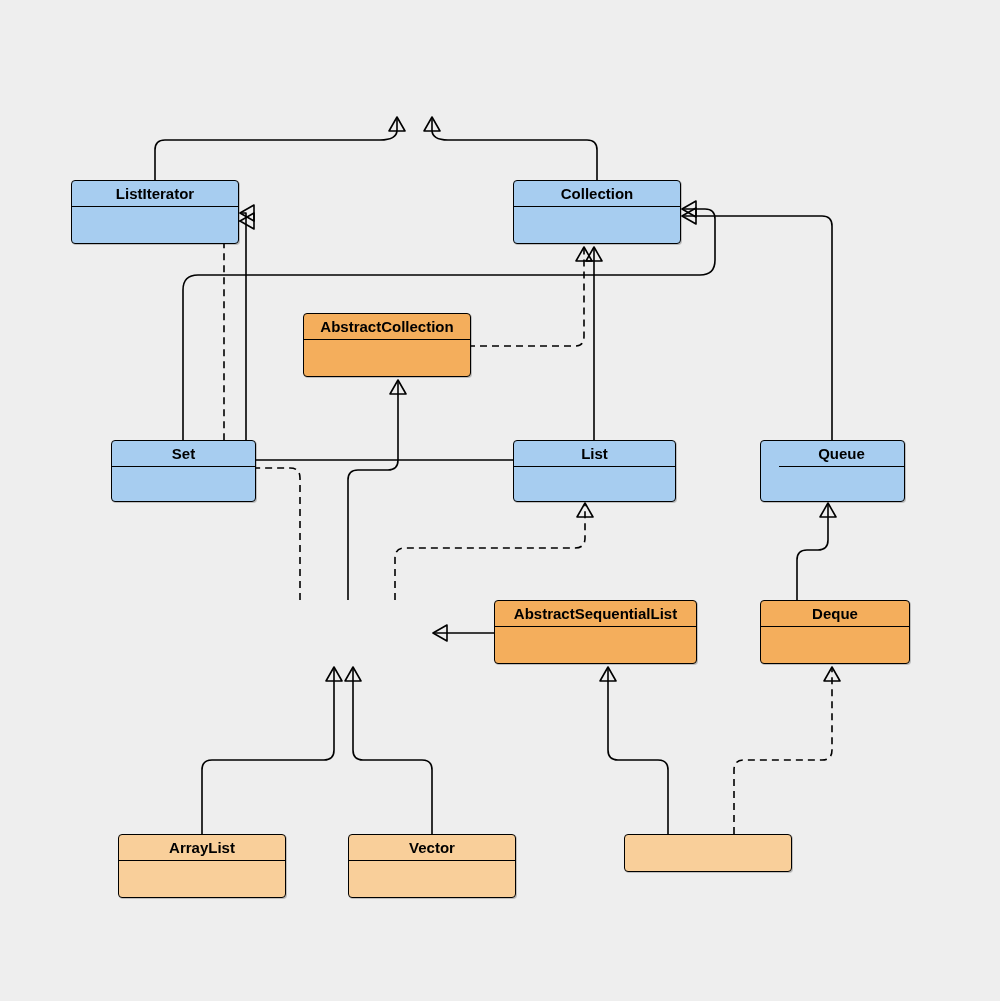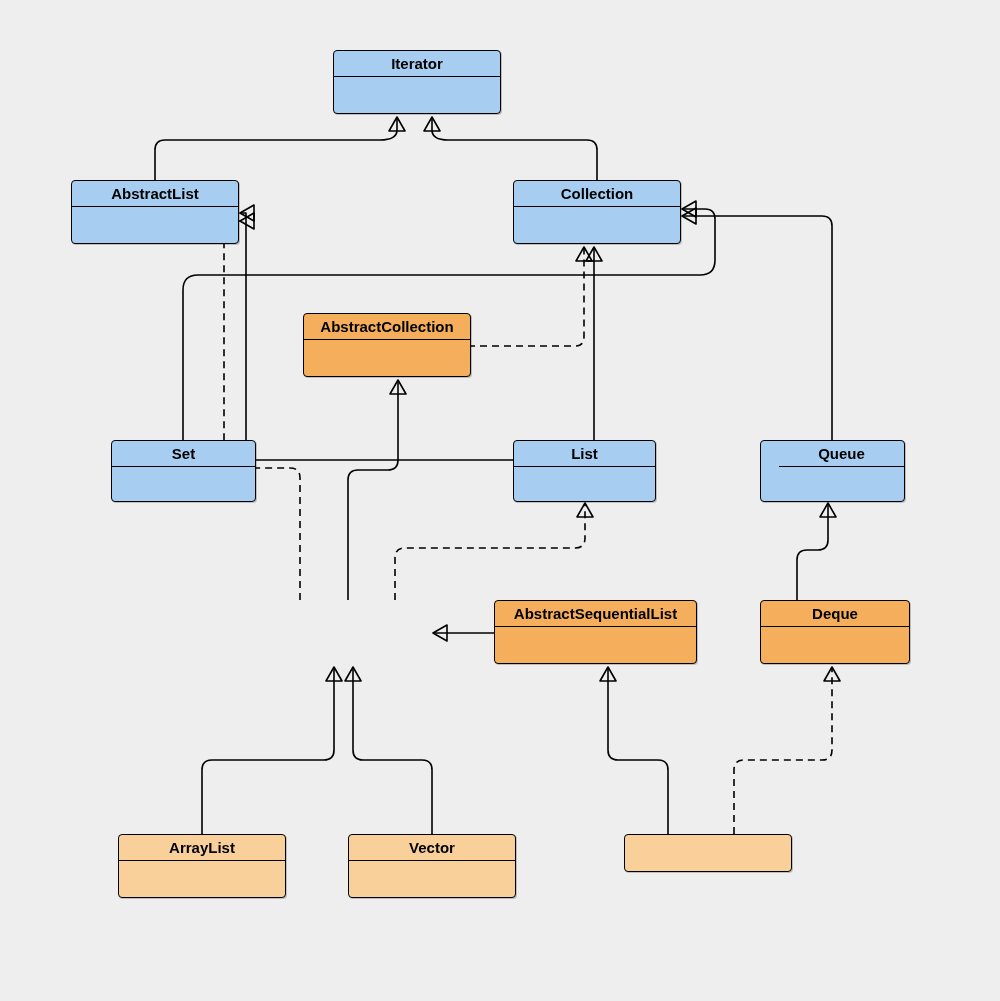--- a/index.html
+++ b/index.html
@@ -108,46 +108,42 @@
     
     <path d="M202,834 L202,770 Q202,760 212,760 L324,760 Q334,760 334,750 L334,668" marker-end="url(#tri-up)"></path>
     
     <path d="M432,834 L432,770 Q432,760 422,760 L363,760 Q353,760 353,750 L353,668" marker-end="url(#tri-up)"></path>
     
     <path d="M668,834 L668,770 Q668,760 658,760 L618,760 Q608,760 608,750 L608,668" marker-end="url(#tri-up)"></path>
      Deque (dashed) --&gt;
     <path class="dashed" d="M734,834 L734,770 Q734,760 744,760 L822,760 Q832,760 832,750 L832,668" marker-end="url(#tri-up)"></path>
   </svg>
 
-  <div class="node blue" style="left:333px;top:50px;width:168px;">
-    <div class="title">Iterator</div>
-    <div class="body"></div>
-  </div>
 
   <div class="node blue" style="left:71px;top:180px;width:168px;">
-    <div class="title">AbstractList</div>
+    <div class="title">ListIterator</div>
     <div class="body"></div>
   </div>
 
   <div class="node orange-dark" style="left:303px;top:313px;width:168px;">
     <div class="title">AbstractCollection</div>
     <div class="body"></div>
   </div>
 
   <div class="node blue" style="left:513px;top:180px;width:168px;">
     <div class="title">Collection</div>
     <div class="body"></div>
   </div>
 
   <div class="node blue small" style="left:111px;top:440px;width:145px;">
     <div class="title">Set</div>
     <div class="body"></div>
   </div>
 
-  <div class="node blue small" style="left:513px;top:440px;width:143px;">
+  <div class="node blue small" style="left:513px;top:440px;width:163px;">
     <div class="title">List</div>
     <div class="body"></div>
   </div>
 
   <div class="node blue small" style="left:760px;top:440px;width:145px;padding-left:18px;">
     <div class="title">Queue</div>
     <div class="body"></div>
   </div>
 
 

